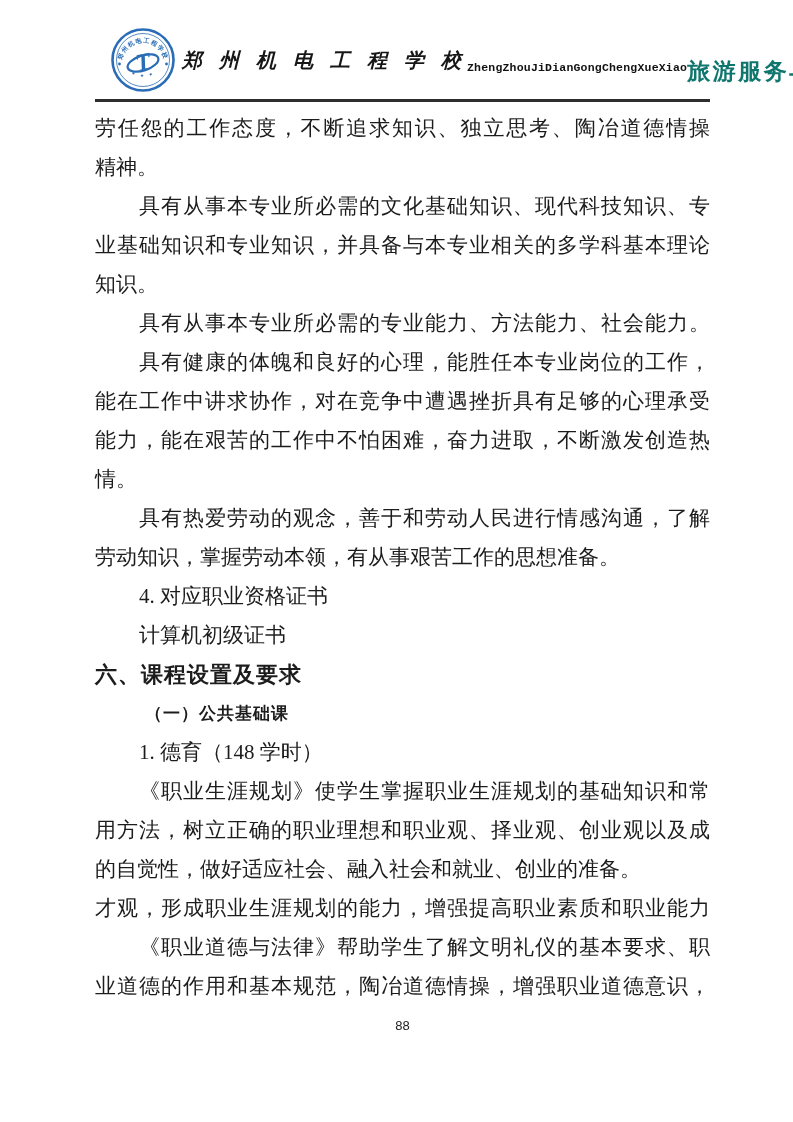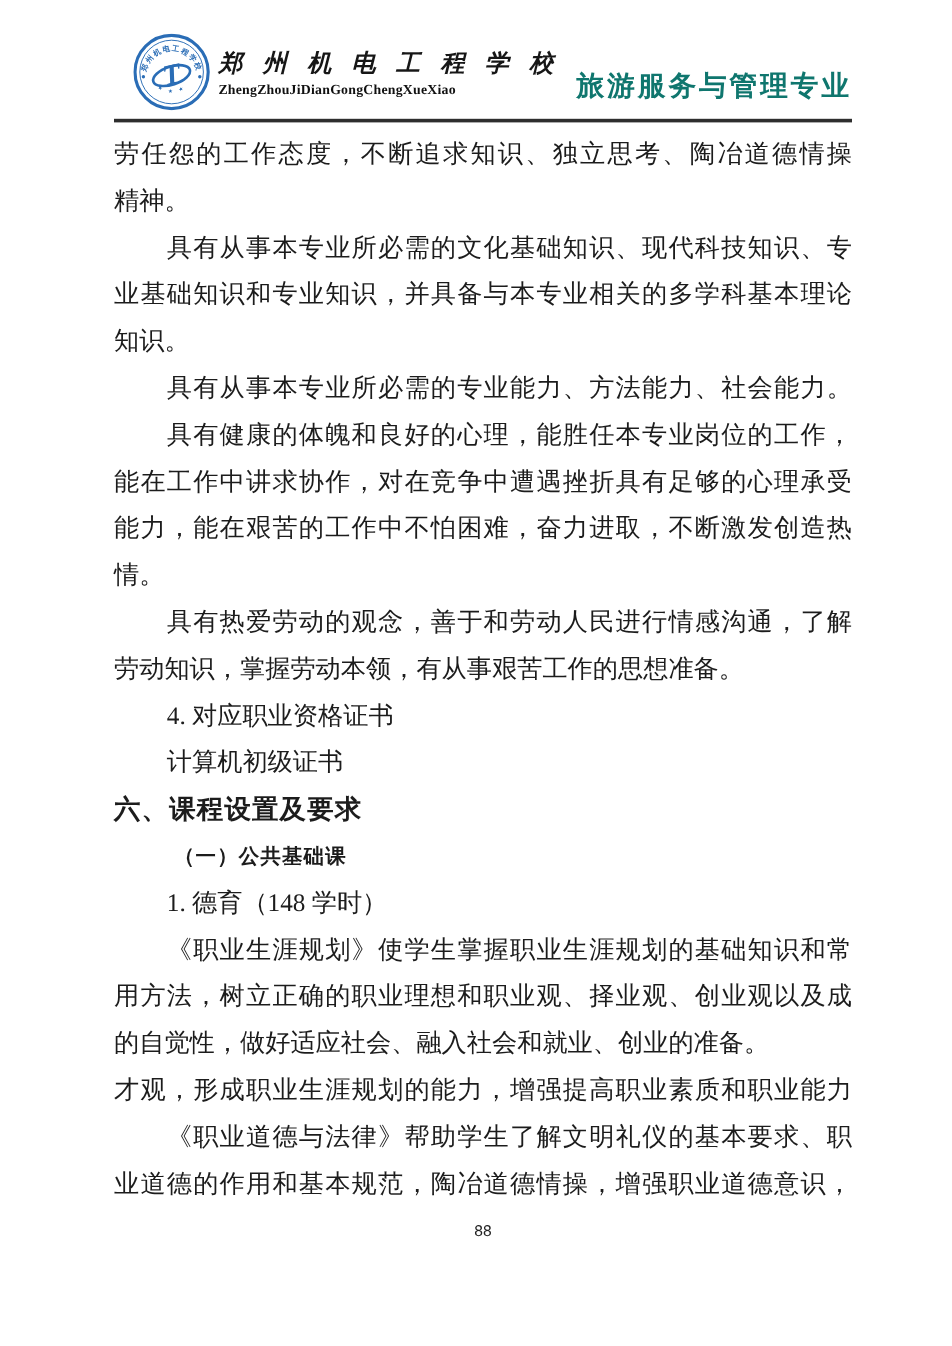--- a/index.html
+++ b/index.html
@@ -25,32 +25,32 @@
     justify-content: space-between;
     align-items: flex-start;
   }
   .header-left {
     display: flex;
     align-items: center;
     gap: 7px;
     margin-left: 16px;
   }
   .logo-svg { width: 64px; height: 64px; display: block; }
-  .school-names { display: flex; flex-direction: column; }
+  .school-names { display: flex; flex-direction: row; align-items: flex-end; }
   .school-cn {
     font-family: "Liberation Serif", "DejaVu Serif", serif;
     font-weight: bold;
     font-style: italic;
     font-size: 20px;
     letter-spacing: 6px;
     color: #161616;
     white-space: nowrap;
   }
   .school-py {
-    font-family: Liberation Serif, serif;
+    font-family: Liberation Mono, monospace;
     font-weight: bold;
     font-size: 11.5px;
     letter-spacing: 0.2px;
     color: #111111;
     margin-top: 3px;
     white-space: nowrap;
   }
   .header-right {
     font-family: "Liberation Serif", "DejaVu Serif", serif;
     font-weight: bold;

